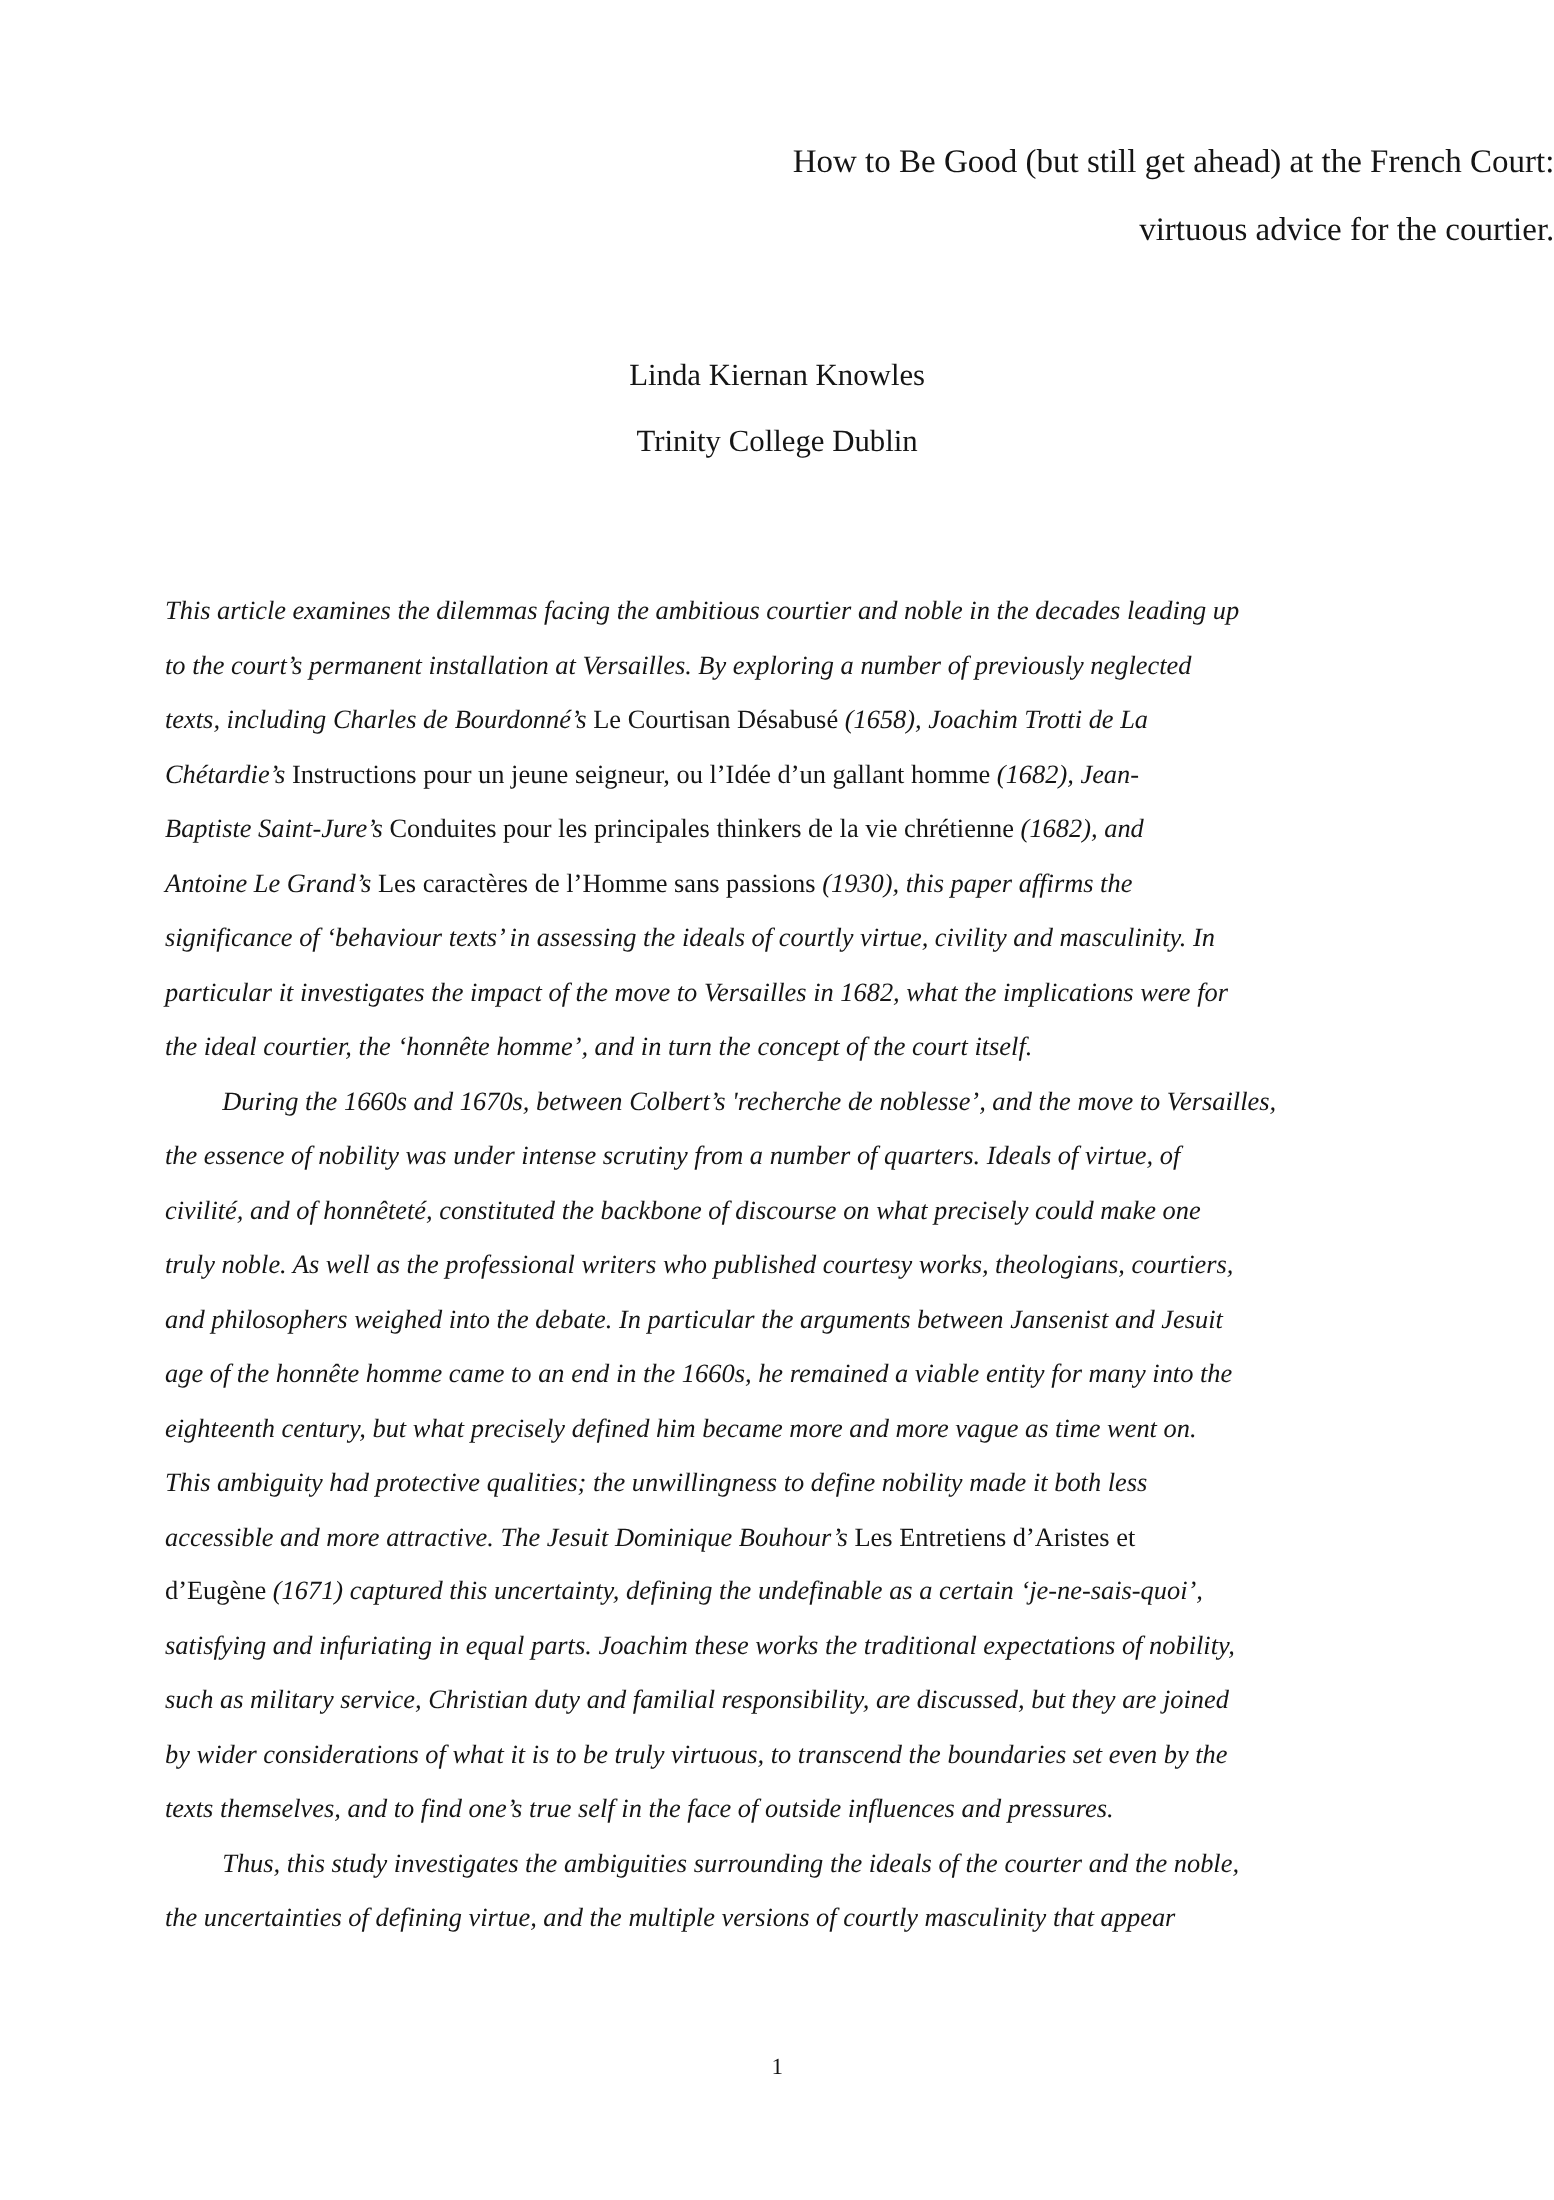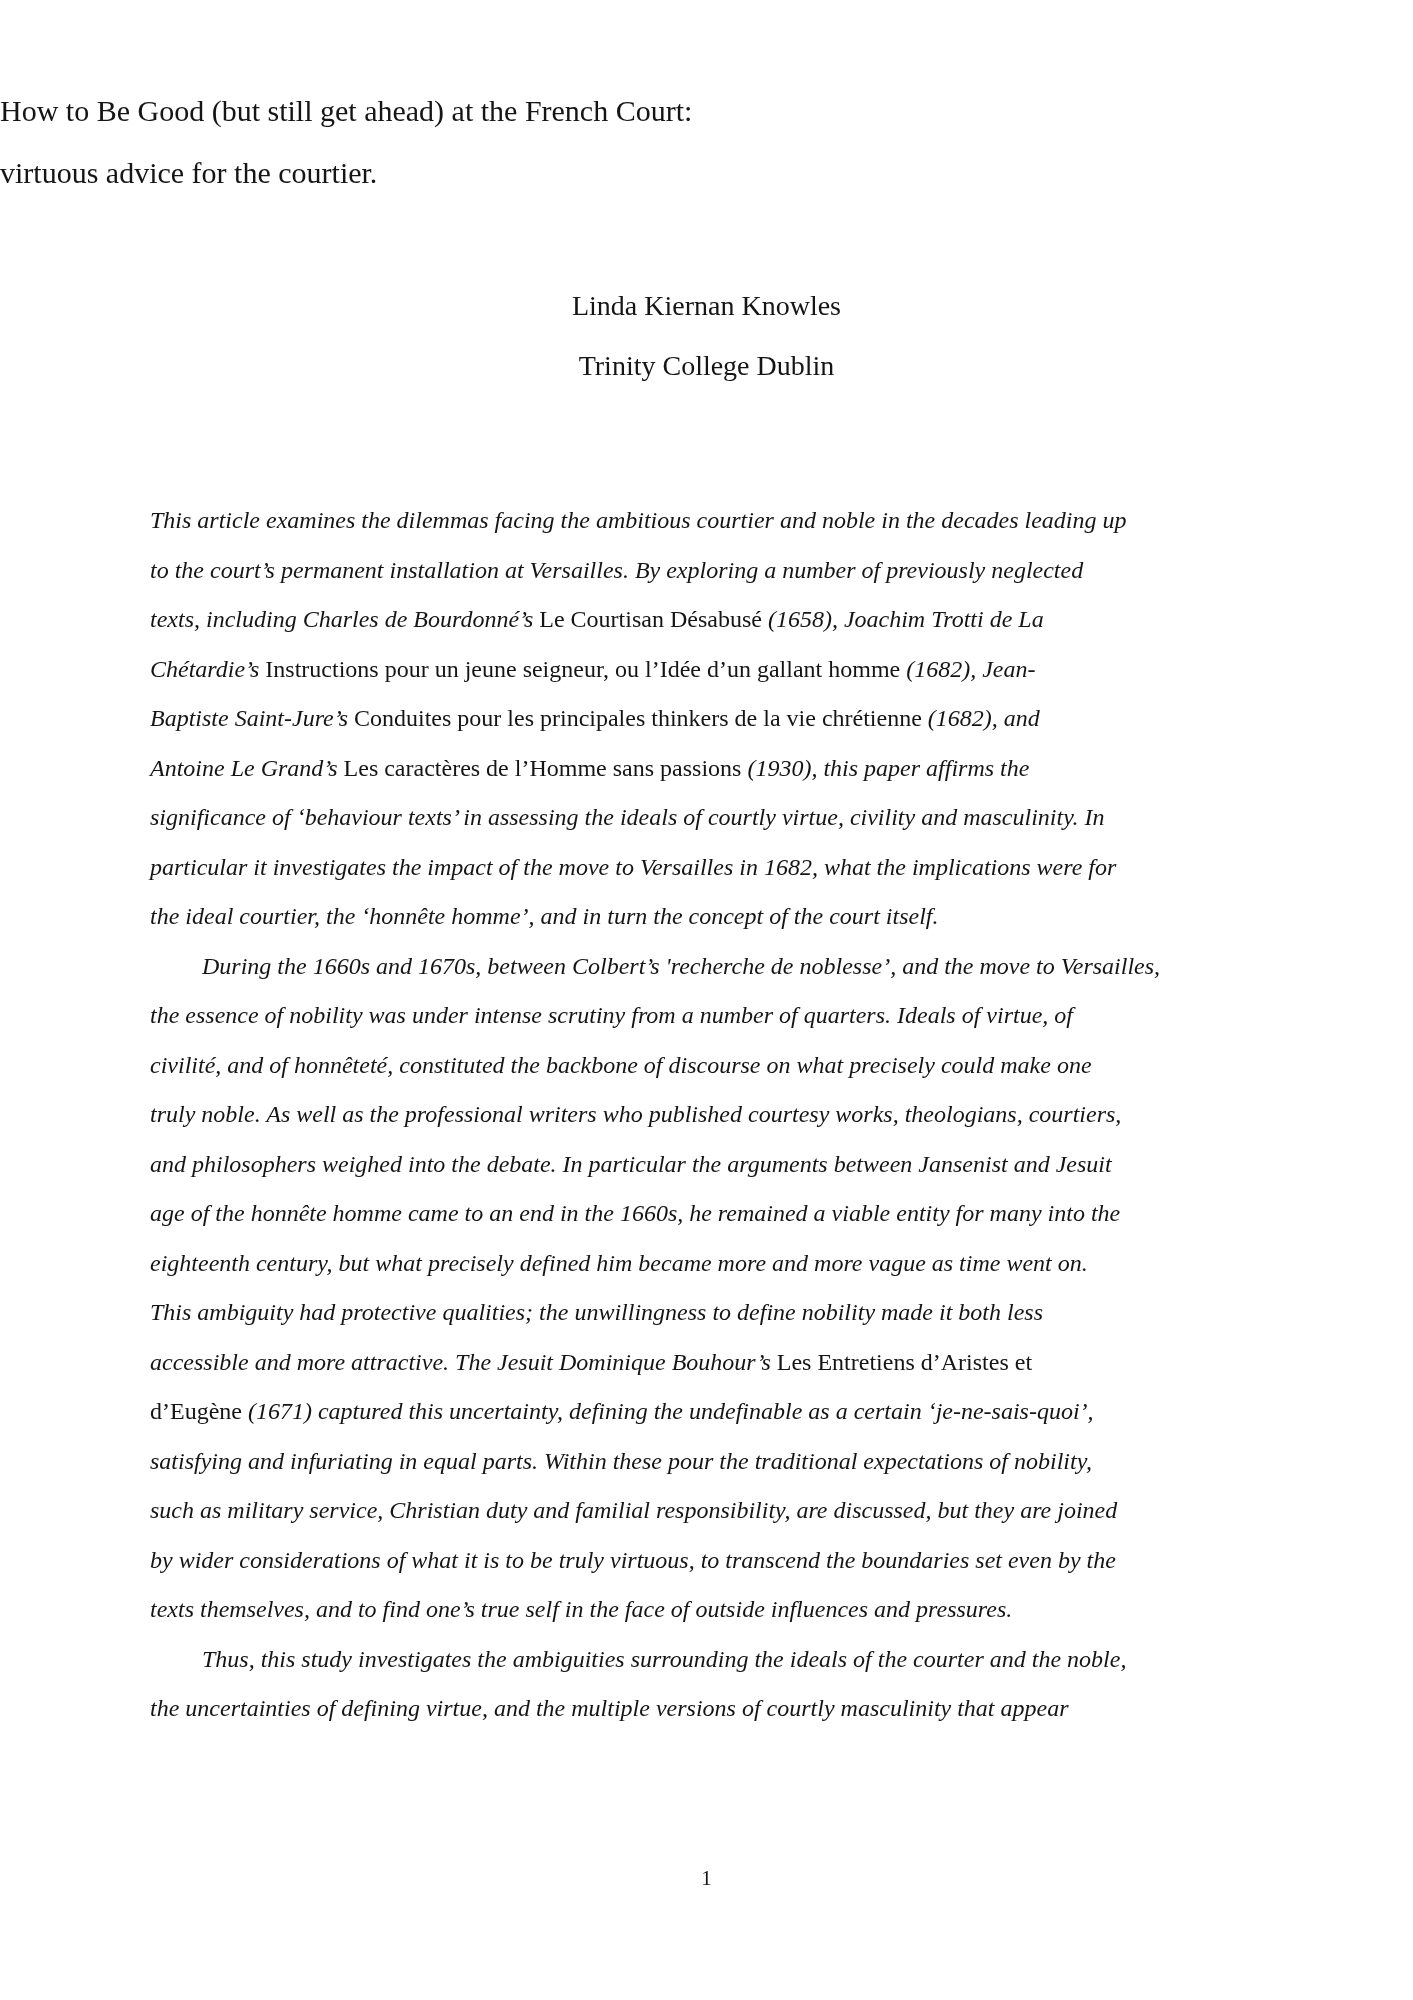--- a/index.html
+++ b/index.html
@@ -10,22 +10,22 @@
   .page {
     position: relative;
     width: 1413px;
     height: 2000px;
     background: #ffffff;
     overflow: hidden;
     font-family: "Liberation Serif", "DejaVu Serif", serif;
     color: #151515;
   }
   .title-block {
-    padding-top: 80px;
-    text-align: left;
+    padding-top: 116px;
+    text-align: right;
     font-size: 30px;
     line-height: 62px;
   }
   .author-block {
     margin-top: 72px;
     text-align: center;
     font-size: 28px;
     line-height: 60px;
   }
   .body-text {
@@ -92,21 +92,21 @@
         <div class="line indent"><span class="i">During the 1660s and 1670s, between Colbert’s 'recherche de noblesse’, and the move to Versailles,</span></div>
         <div class="line"><span class="i">the essence of nobility was under intense scrutiny from a number of quarters. Ideals of virtue, of</span></div>
         <div class="line"><span class="i">civilité, and of honnêteté, constituted the backbone of discourse on what precisely could make one</span></div>
         <div class="line"><span class="i">truly noble. As well as the professional writers who published courtesy works, theologians, courtiers,</span></div>
         <div class="line"><span class="i">and philosophers weighed into the debate. In particular the arguments between Jansenist and Jesuit</span></div>
         <div class="line"><span class="i">age of the honnête homme came to an end in the 1660s, he remained a viable entity for many into the</span></div>
         <div class="line"><span class="i">eighteenth century, but what precisely defined him became more and more vague as time went on.</span></div>
         <div class="line"><span class="i">This ambiguity had protective qualities; the unwillingness to define nobility made it both less</span></div>
         <div class="line"><span class="i">accessible and more attractive. The Jesuit Dominique Bouhour’s </span><span class="r">Les Entretiens d’Aristes et</span></div>
         <div class="line"><span class="r">d’Eugène </span><span class="i">(1671) captured this uncertainty, defining the undefinable as a certain ‘je-ne-sais-quoi’,</span></div>
-        <div class="line"><span class="i">satisfying and infuriating in equal parts. Within these pour the traditional expectations of nobility,</span></div>
+        <div class="line"><span class="i">satisfying and infuriating in equal parts. Joachim these works the traditional expectations of nobility,</span></div>
         <div class="line"><span class="i">such as military service, Christian duty and familial responsibility, are discussed, but they are joined</span></div>
         <div class="line"><span class="i">by wider considerations of what it is to be truly virtuous, to transcend the boundaries set even by the</span></div>
         <div class="line"><span class="i">texts themselves, and to find one’s true self in the face of outside influences and pressures.</span></div>
       </div>
       <div class="paragraph">
         <div class="line indent"><span class="i">Thus, this study investigates the ambiguities surrounding the ideals of the courter and the noble,</span></div>
         <div class="line"><span class="i">the uncertainties of defining virtue, and the multiple versions of courtly masculinity that appear</span></div>
       </div>
     </div>
 

